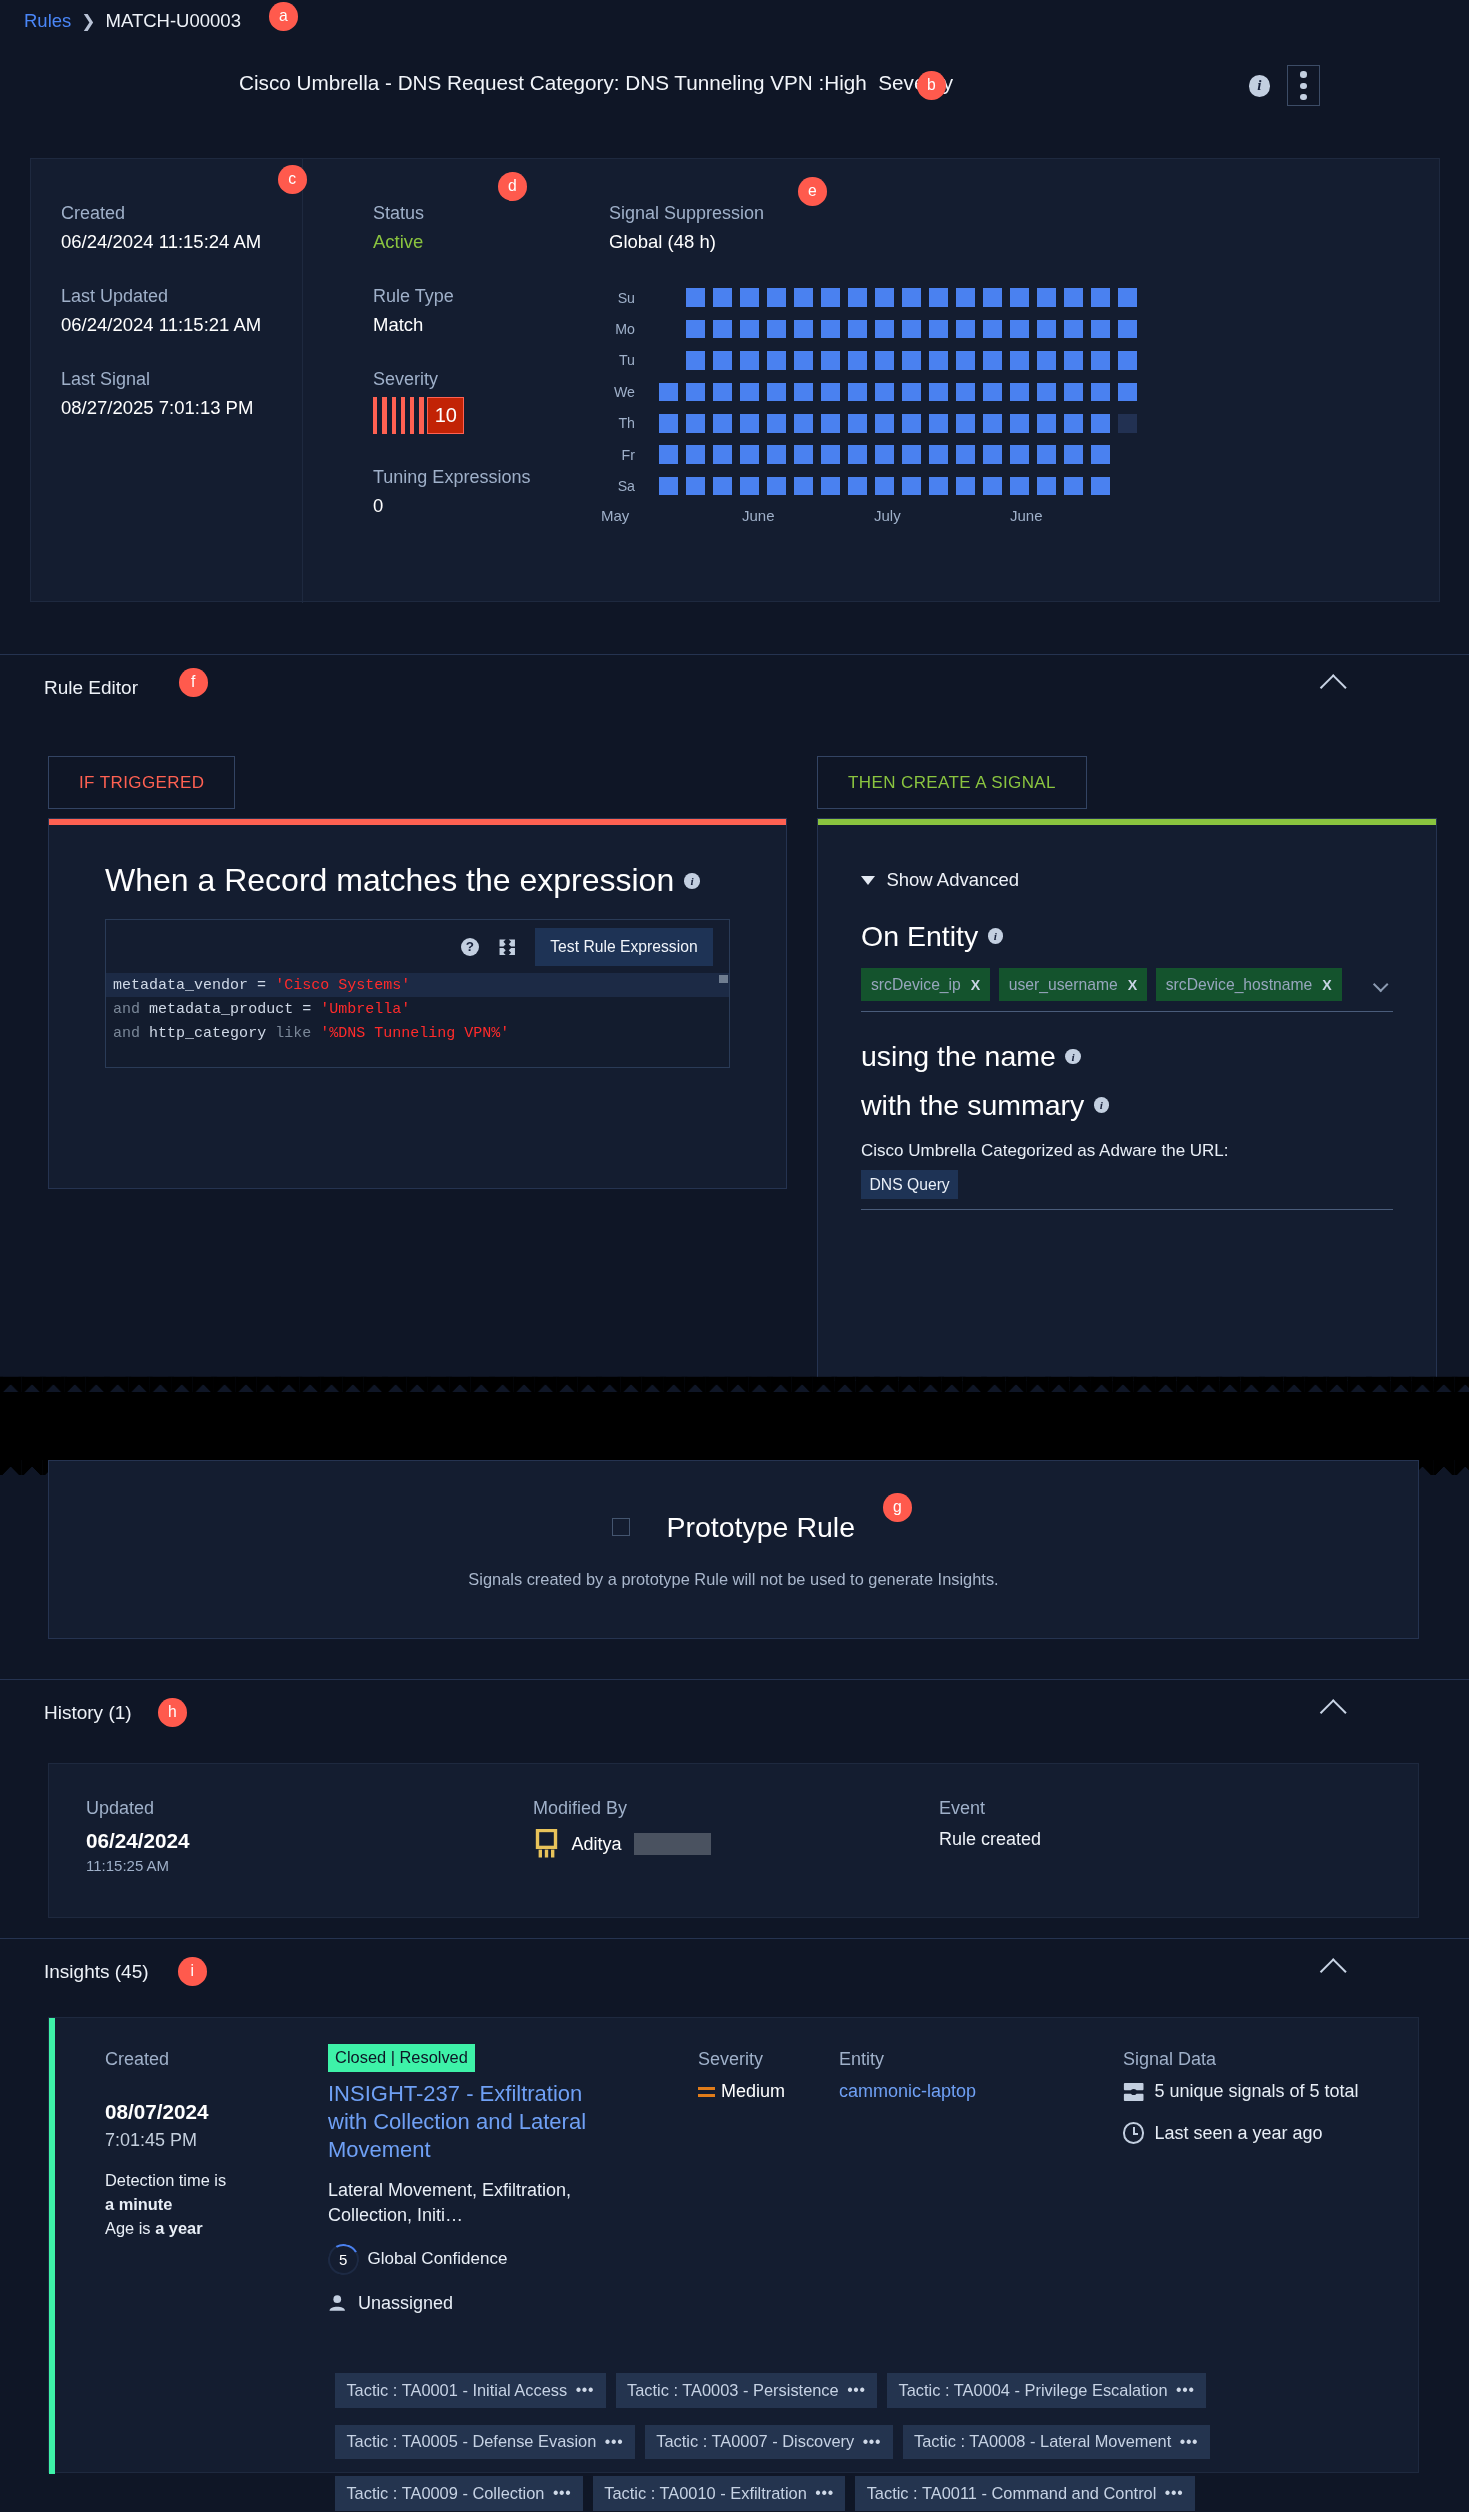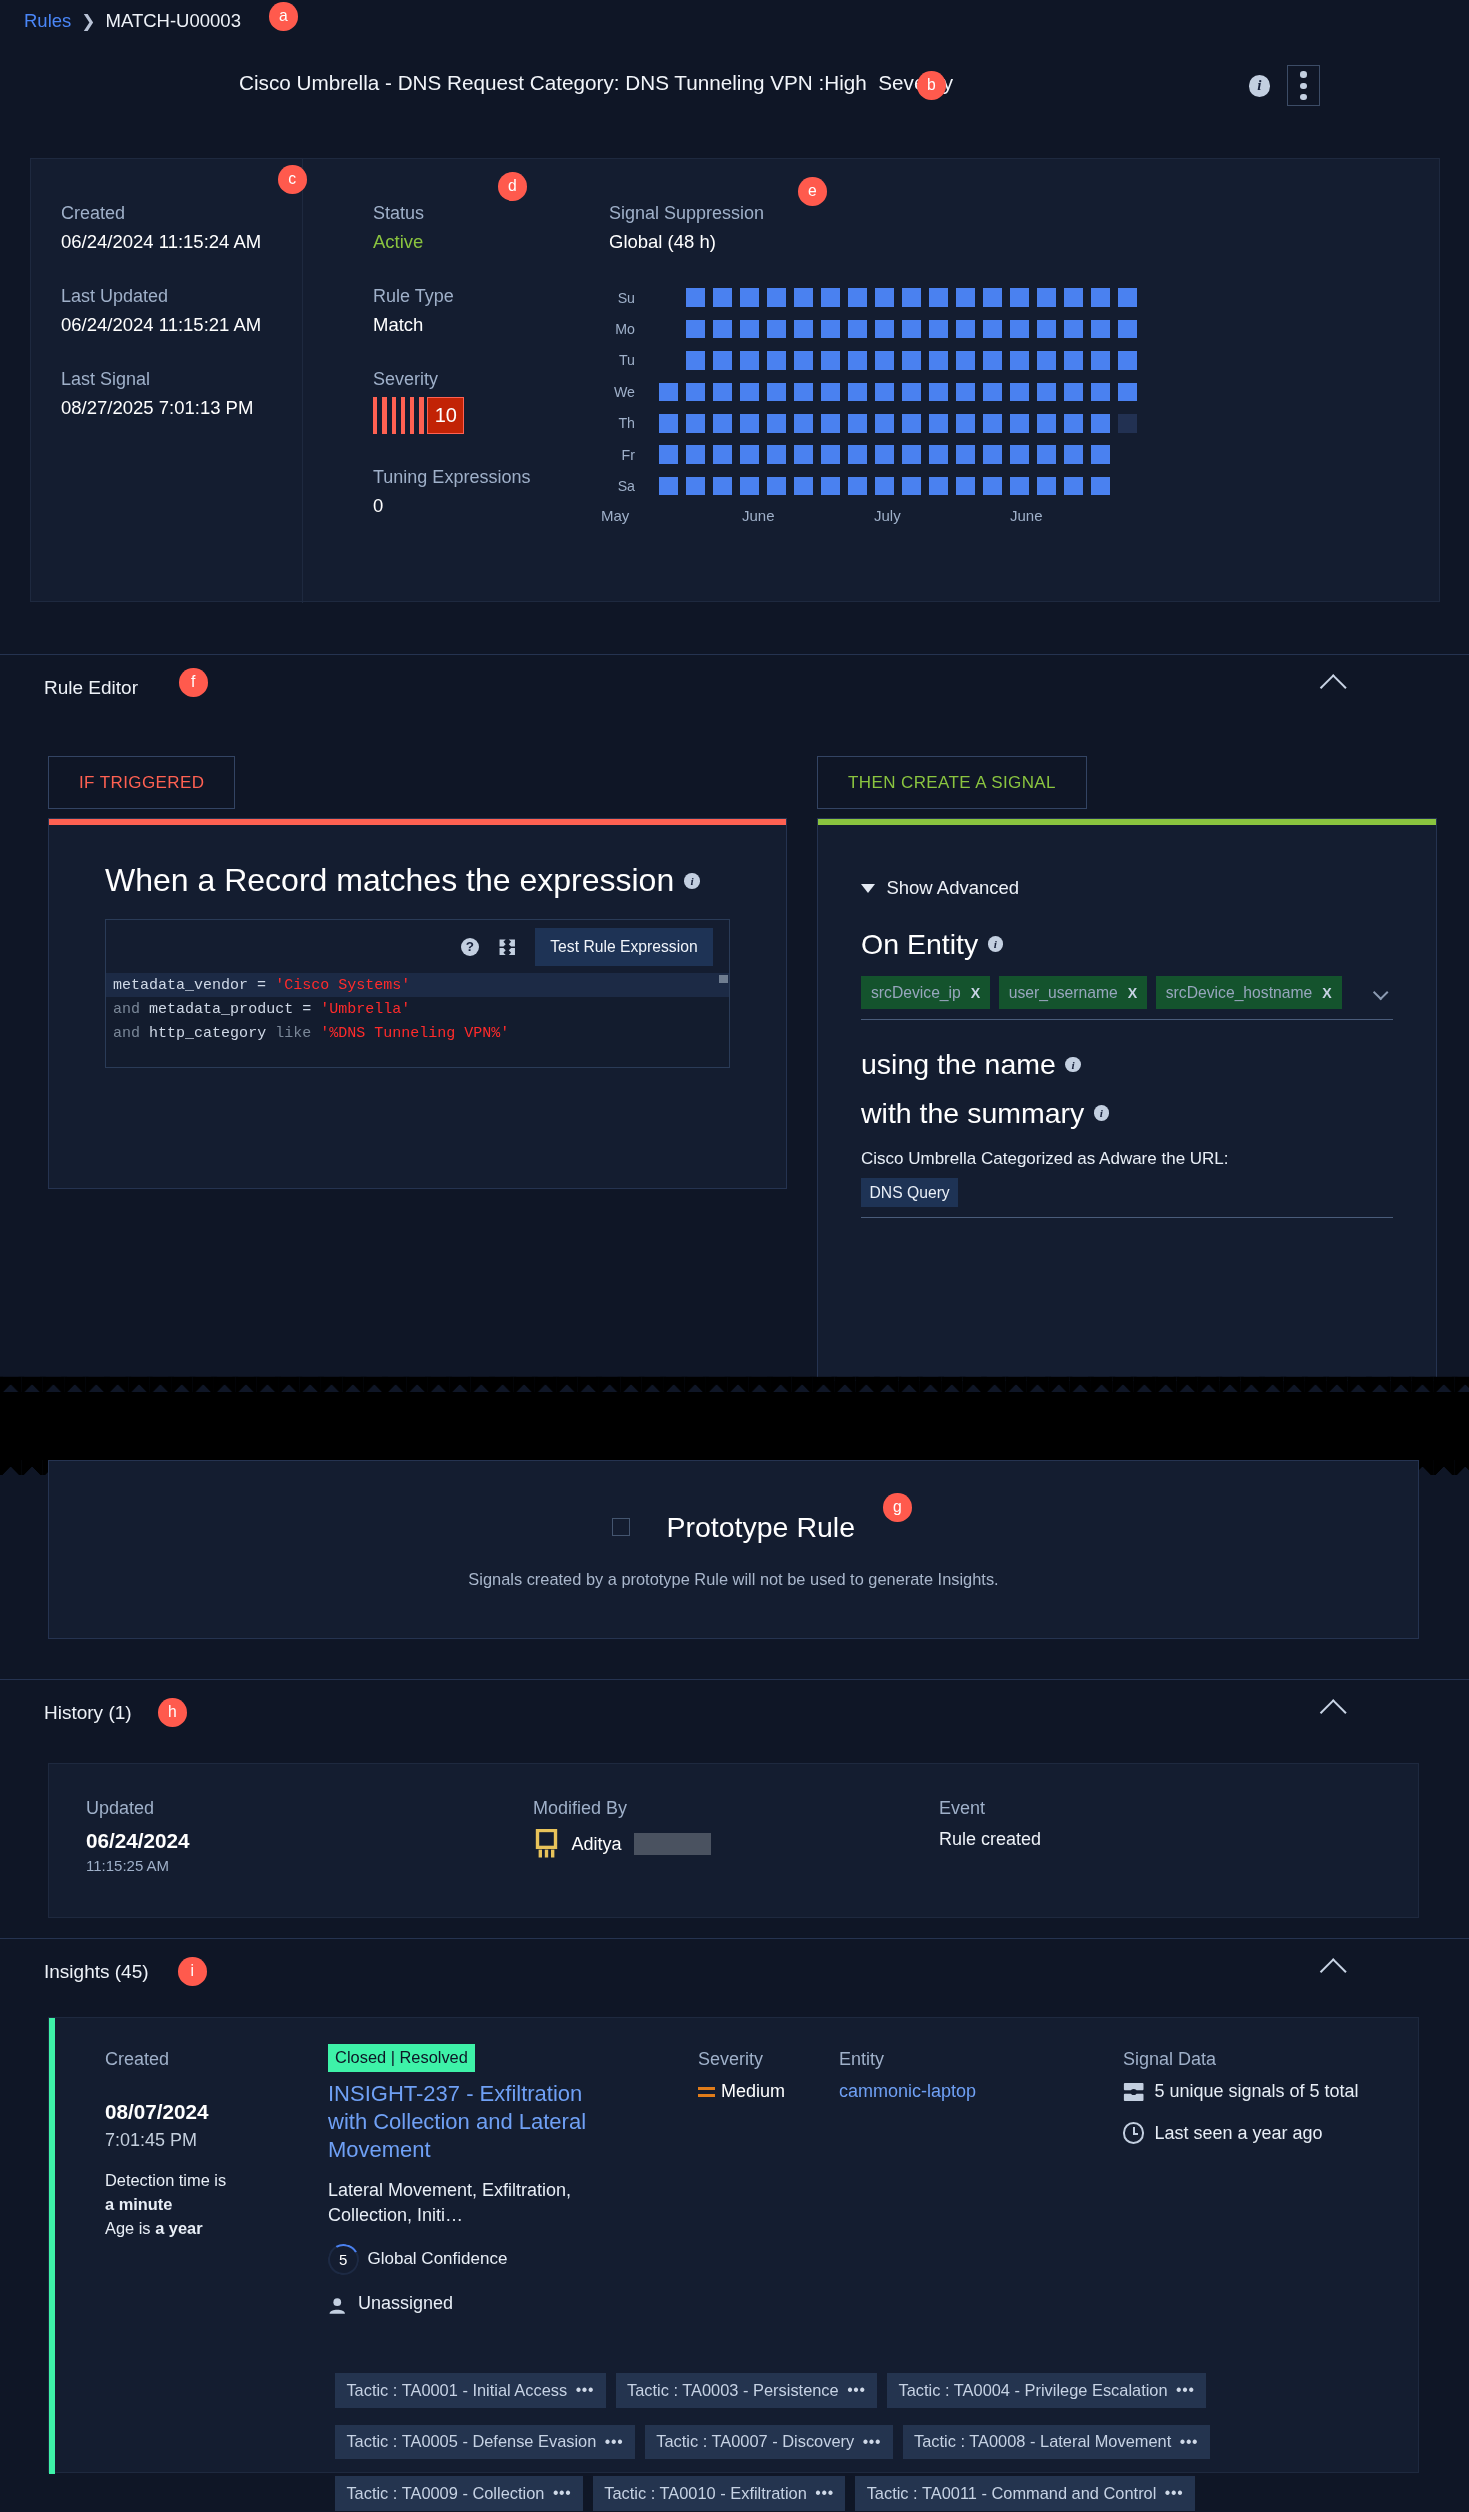--- a/index.html
+++ b/index.html
@@ -168,21 +168,21 @@
   }
   .code-line { padding: 3.6px 7.1px; white-space: pre; color:#cfd8e6; }
   .code-line.active { background:#1c2a45; }
   .tok-str { color:#ff2b2b; }
   .tok-kw { color:#7a8798; }
   .code-scroll {
     position:absolute; right:1.4px; top:1.4px; width:8.5px; height:8.5px; background:#6f7d90;
   }
 
   
-  .show-adv { display:flex; align-items:center; gap:11.4px; font-size:18.5px; color:#eef2f8; margin-bottom: 28.5px; margin-top: 8px;}
+  .show-adv { display:flex; align-items:center; gap:11.4px; font-size:18.5px; color:#eef2f8; margin-bottom: 28.5px;}
   .tri-down { width:0;height:0;border-left:7.8px solid transparent;border-right:7.8px solid transparent;border-top:9.3px solid #e3e9f2; }
   .field-label { font-size: 28.5px; color:#fff; display:flex; align-items:center; gap:9.3px; margin-bottom: 15.7px;}
   .field-under { border-bottom:0.7px solid #4a5c7a; padding-bottom: 10px; margin-bottom: 28.5px; position:relative;}
   .chips { display:flex; flex-wrap:wrap; gap:8.5px; max-width: 498px; }
   .chip {
     background:#14532d; color:#97a6bd; font-size:15.7px;
     padding:7.1px 10px; display:flex; align-items:center; gap:10px;
   }
   .chip .x { color:#c8d3e4; font-size:14.2px; font-weight:bold; }
   .chev-sm {
@@ -272,21 +272,21 @@
   .ins-tactics-txt { color:#e8eef6; font-size:18px; margin-top: 13px; line-height:1.4; }
   .conf-row { display:flex; align-items:center; gap: 8.5px; margin-top: 15.7px; }
   .conf-ring {
     width: 31px; height:31px; border-radius:50%;
     border: 2.1px solid #1d2a44; border-top-color:#4a81f0;
     display:flex; align-items:center; justify-content:center;
     color:#fff; font-size:15px; transform: rotate(15deg);
   }
   .conf-ring span { transform: rotate(-15deg); }
   .conf-txt { color:#e8eef6; font-size: 17px; }
-  .assign-row { display:flex; align-items:flex-end; gap:11.4px; margin-top: 18.5px; }
+  .assign-row { display:flex; align-items:flex-start; gap:11.4px; margin-top: 18.5px; }
   .person-icon { width:18.5px;height:18.5px; position:relative; }
   .assign-txt { color:#e8eef6; font-size:18px; }
 
   .sev-medium { display:flex; align-items:center; gap:6px; }
   .sev-eq { display:flex; flex-direction:column; gap:3.6px; }
   .sev-eq i { display:block; width:17px; height:3.6px; background:#e07c1a; }
   .sev-medium-txt { color:#fff; font-size:18px; }
   .entity-link { color:#6fa0f5; font-size:18px; }
   .sig-row { display:flex; align-items:center; gap:10px; margin-bottom: 20px; }
   .sig-txt { color:#e8eef6; font-size:18px; }

